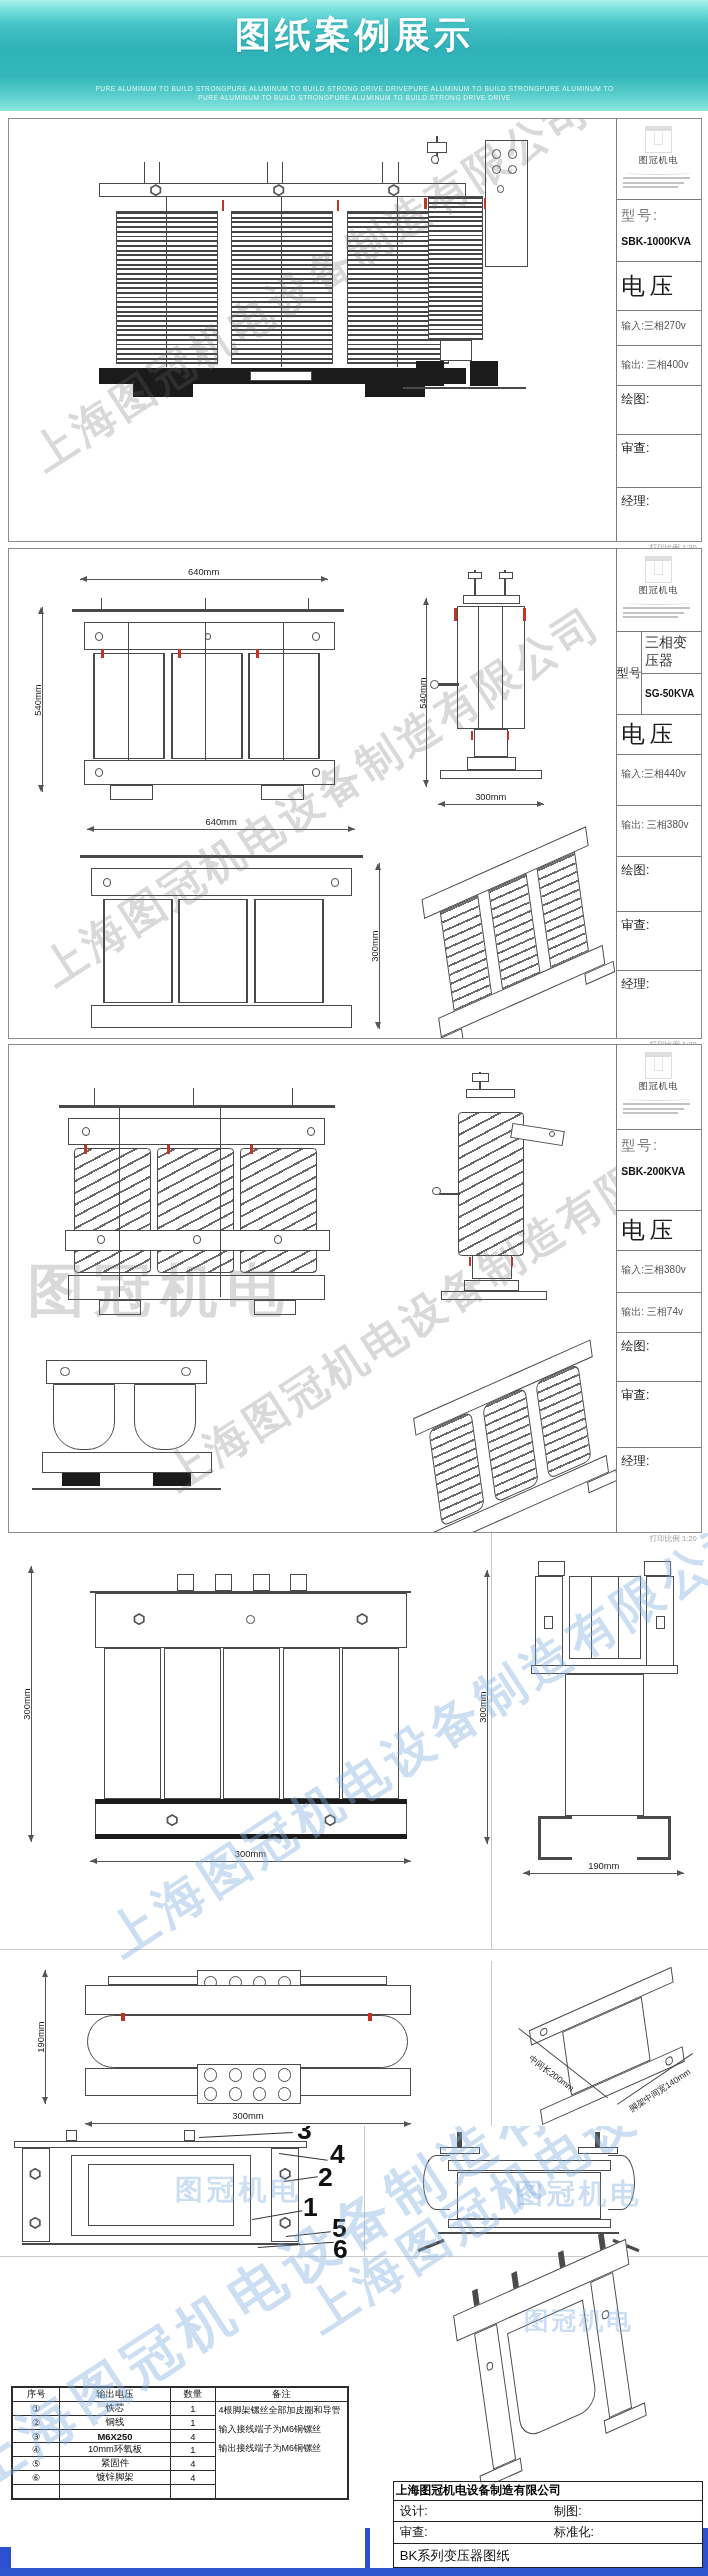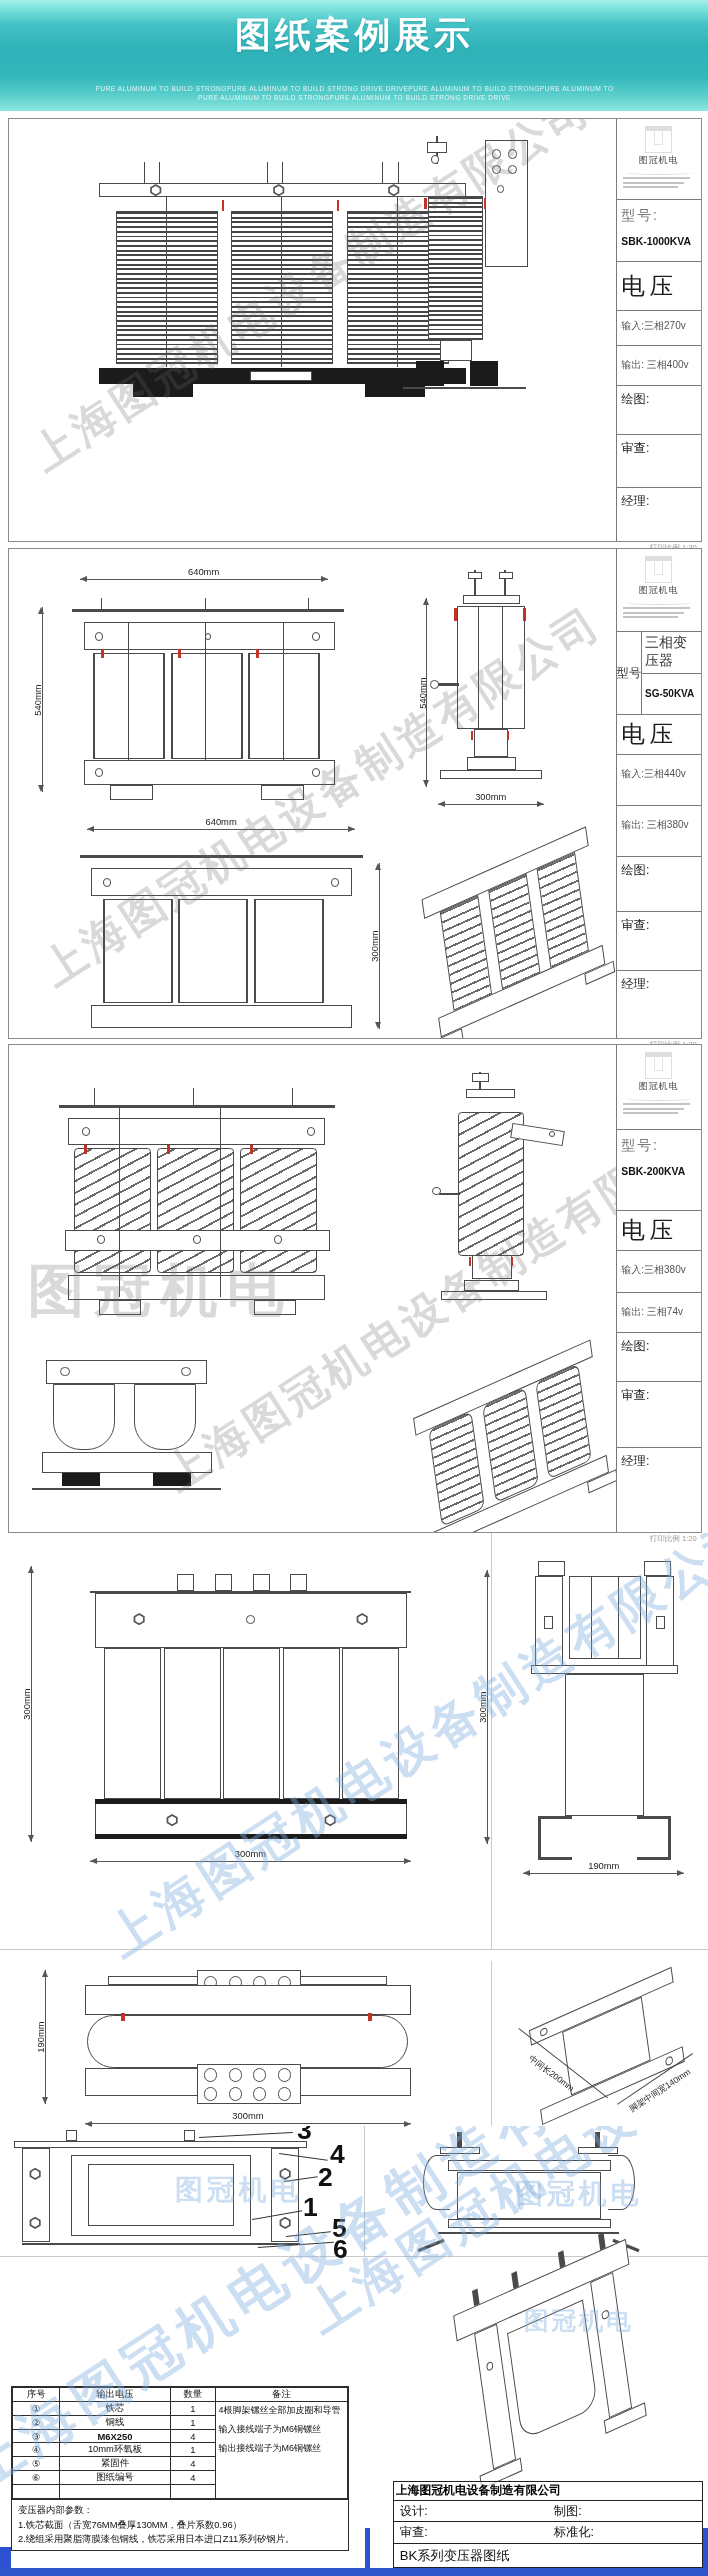--- a/index.html
+++ b/index.html
@@ -671,35 +671,30 @@
             <td>10mm环氧板</td>
             <td>1</td>
           </tr>
       <tr>
             <td>⑤</td>
             <td>紧固件</td>
             <td>4</td>
           </tr>
       <tr>
             <td>⑥</td>
-            <td>图纸编号</td>
+            <td>镀锌脚架</td>
             <td>4</td>
           </tr>
       <tr>
             <td>&nbsp;</td>
             <td></td>
             <td></td>
           </tr>
     </tbody>
       </table>
-    <div class="notes">
-      <div>变压器内部参数：</div>
-      <div>1.铁芯截面（舌宽76MM叠厚130MM，叠片系数0.96）</div>
-      <div>2.绕组采用聚脂薄膜漆包铜线，铁芯采用日本进口Z11系列矽钢片。</div>
-    </div>
   </div>
 
   <div class="spec" style="left:393px;top:355px;width:308px;height:85px;">
     <div class="spec-r">
       <div class="r1">上海图冠机电设备制造有限公司</div>
       <div class="r2">
         <span>设计:</span>
         <span>制图:</span>
       </div>
       <div class="r3">

